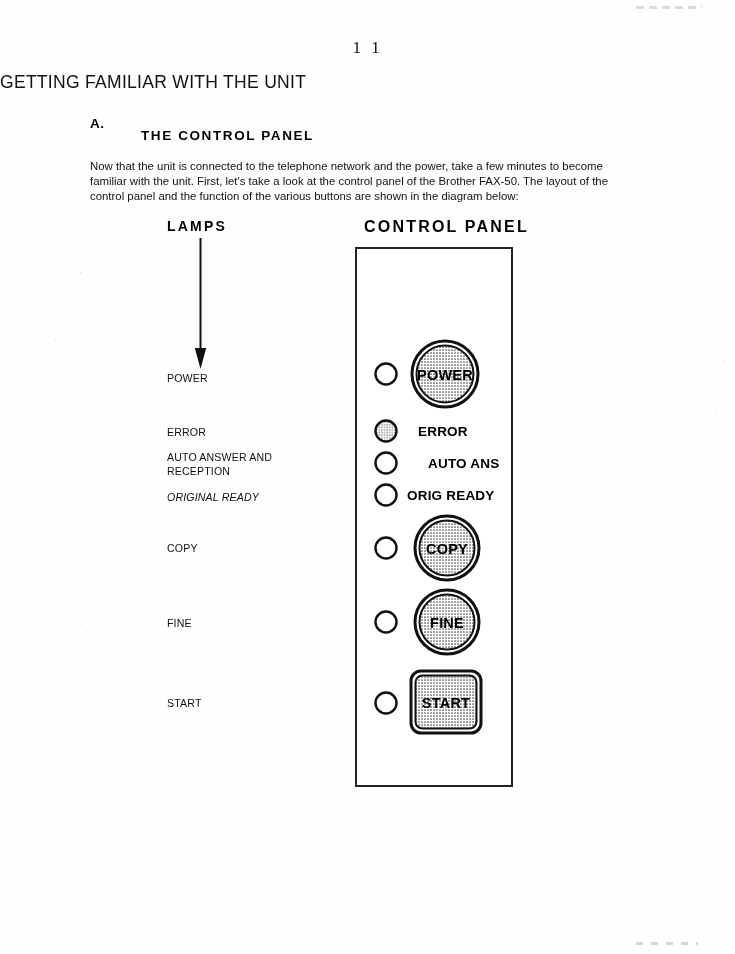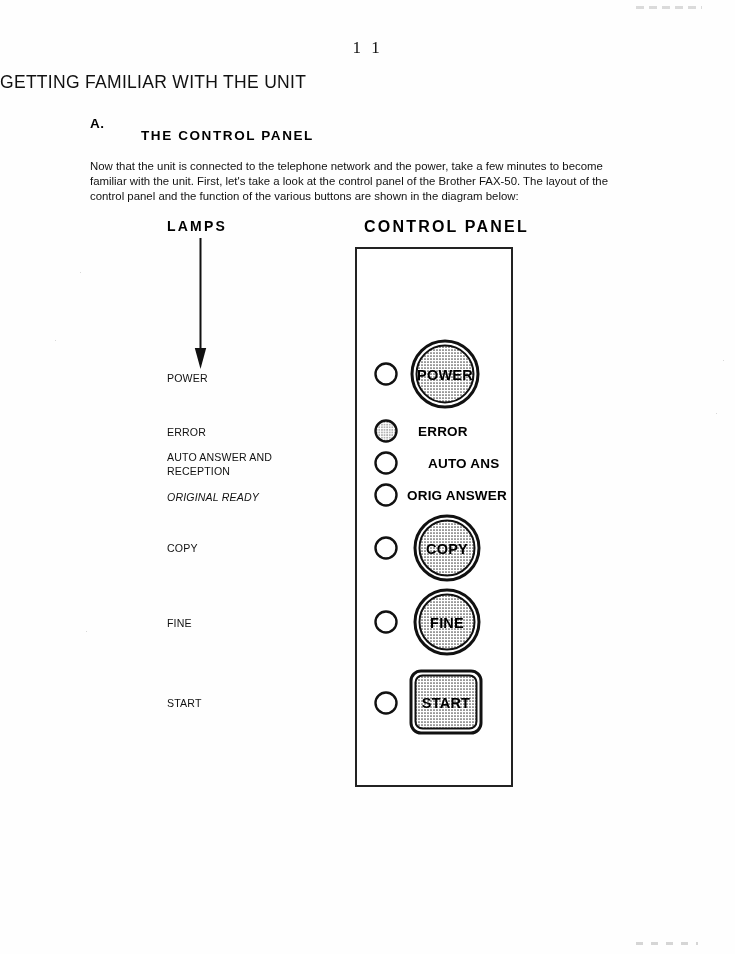--- a/index.html
+++ b/index.html
@@ -251,20 +251,20 @@
     <circle cx="92" cy="375" r="32" fill="#ffffff" stroke="#111" stroke-width="3"></circle>
     <circle cx="92" cy="375" r="27.5" fill="url(#halftone)" stroke="#111" stroke-width="2"></circle>
 
     <circle cx="31" cy="456" r="10.5" fill="#ffffff" stroke="#111" stroke-width="2.4"></circle>
     <rect x="56" y="424" width="70" height="62" rx="10" ry="10" fill="#ffffff" stroke="#111" stroke-width="3"></rect>
     <rect x="60.5" y="428.5" width="61" height="53" rx="7" ry="7" fill="url(#halftone)" stroke="#111" stroke-width="2"></rect>
   </svg>
 
   <div class="panel-text panel-text-error">ERROR</div>
   <div class="panel-text panel-text-autoans">AUTO ANS</div>
-  <div class="panel-text panel-text-origrdy">ORIG ANSWER</div>
+  <div class="panel-text panel-text-origrdy">ORIG READY</div>
 
   <div class="btn-label btn-label-power">POWER</div>
   <div class="btn-label btn-label-copy">COPY</div>
   <div class="btn-label btn-label-fine">FINE</div>
   <div class="btn-label btn-label-start">START</div>
 
 </div>
 
 </body></html>

